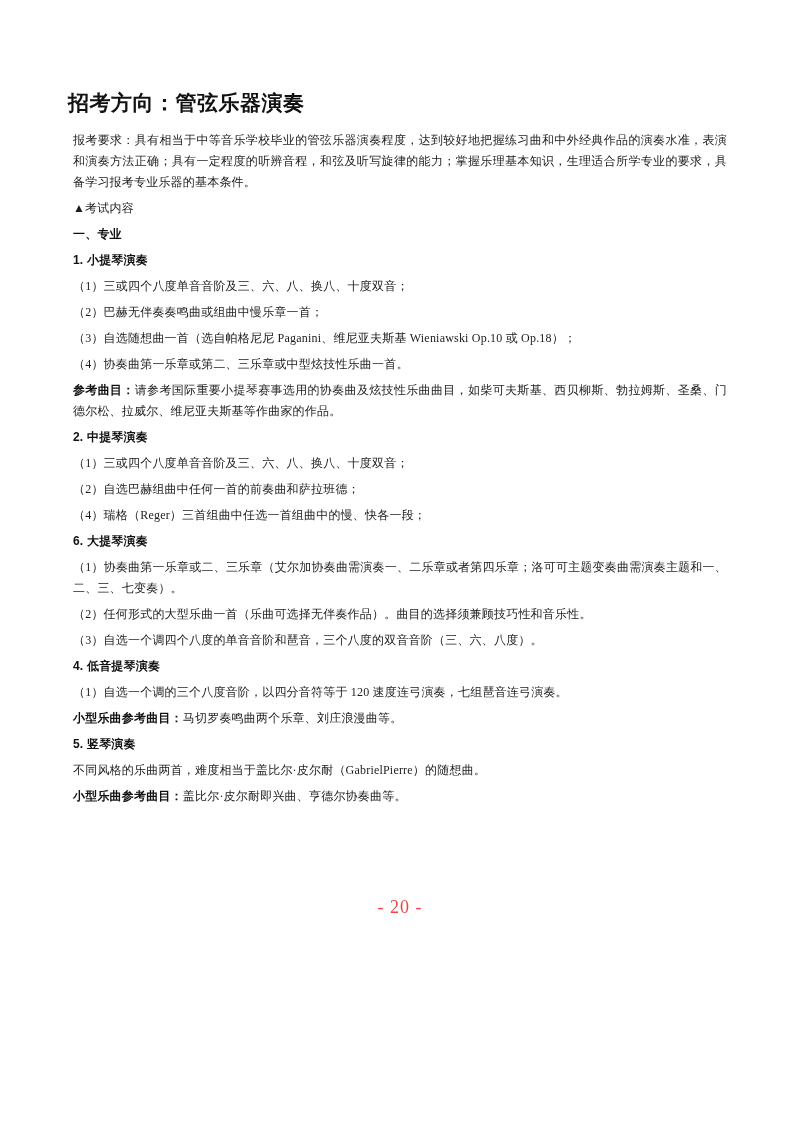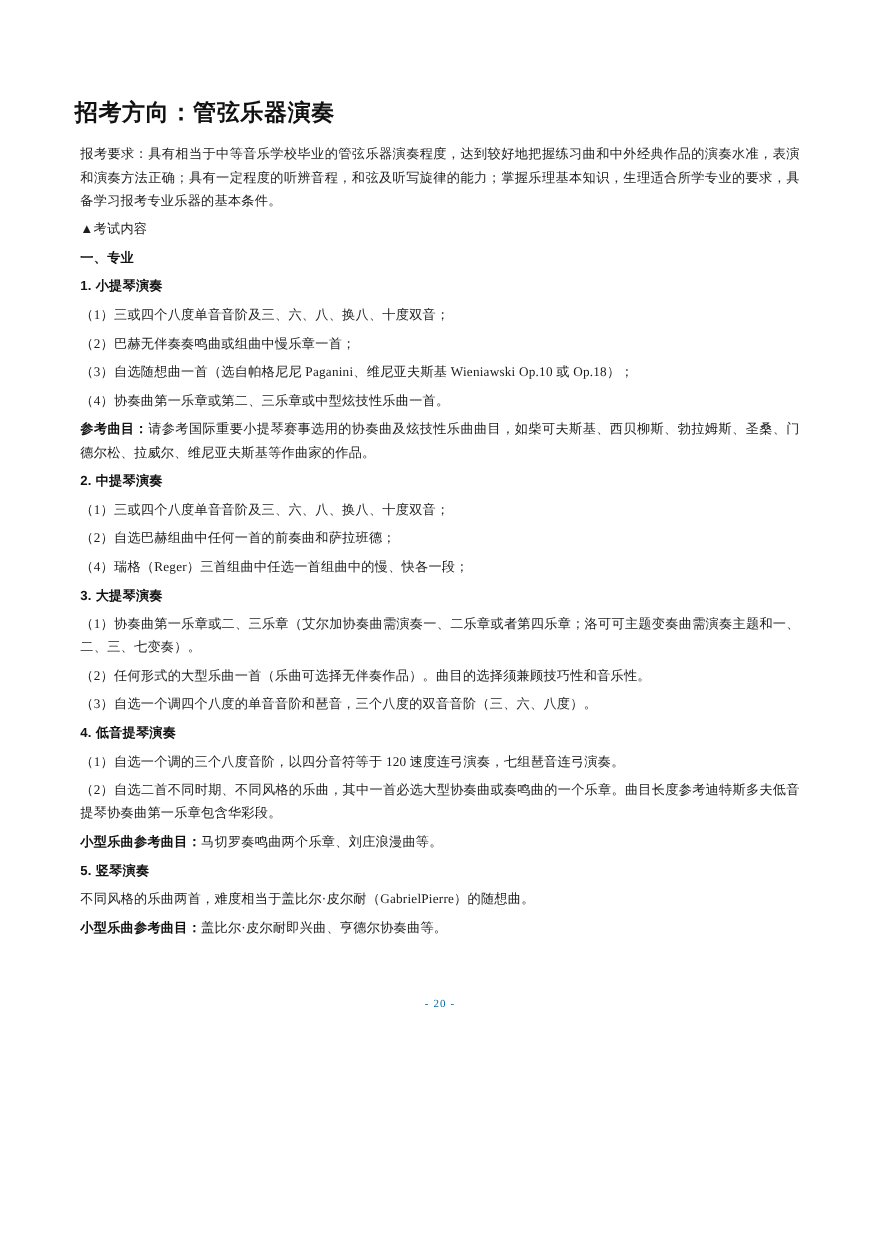--- a/index.html
+++ b/index.html
@@ -51,22 +51,22 @@
     font-family: Liberation Serif, serif;
     font-weight: bold;
     color: #111111;
   }
   .footer {
     position: absolute;
     left: 0;
     right: 0;
     bottom: 16px;
     text-align: center;
-    font-size: 10px;
-    color: #0369a1;
+    font-size: 18px;
+    color: #ef4444;
     letter-spacing: 1px;
   }
 </style>
 </head>
 <body>
 
 <div class="page">
   <div class="content">
 
     <h1 class="title">招考方向：管弦乐器演奏</h1>
@@ -82,28 +82,27 @@
     <p class="line">（2）巴赫无伴奏奏鸣曲或组曲中慢乐章一首；</p>
     <p class="line">（3）自选随想曲一首（选自帕格尼尼 Paganini、维尼亚夫斯基 Wieniawski Op.10 或 Op.18）；</p>
     <p class="line">（4）协奏曲第一乐章或第二、三乐章或中型炫技性乐曲一首。</p>
     <p class="line"><span class="note-label">参考曲目：</span><span>请参考国际重要小提琴赛事选用的协奏曲及炫技性乐曲曲目，如柴可夫斯基、西贝柳斯、勃拉姆斯、圣桑、门德尔松、拉威尔、维尼亚夫斯基等作曲家的作品。</span></p>
 
     <p class="line hb">2. 中提琴演奏</p>
     <p class="line">（1）三或四个八度单音音阶及三、六、八、换八、十度双音；</p>
     <p class="line">（2）自选巴赫组曲中任何一首的前奏曲和萨拉班德；</p>
     <p class="line">（4）瑞格（Reger）三首组曲中任选一首组曲中的慢、快各一段；</p>
 
-    <p class="line hb">3. 大提琴演奏</p>
+    <p class="line hb">6. 大提琴演奏</p>
     <p class="line">（1）协奏曲第一乐章或二、三乐章（艾尔加协奏曲需演奏一、二乐章或者第四乐章；洛可可主题变奏曲需演奏主题和一、二、三、七变奏）。</p>
     <p class="line">（2）任何形式的大型乐曲一首（乐曲可选择无伴奏作品）。曲目的选择须兼顾技巧性和音乐性。</p>
     <p class="line">（3）自选一个调四个八度的单音音阶和琶音，三个八度的双音音阶（三、六、八度）。</p>
 
     <p class="line hb">4. 低音提琴演奏</p>
     <p class="line">（1）自选一个调的三个八度音阶，以四分音符等于 120 速度连弓演奏，七组琶音连弓演奏。</p>
-    <p class="line">（2）自选二首不同时期、不同风格的乐曲，其中一首必选大型协奏曲或奏鸣曲的一个乐章。曲目长度参考迪特斯多夫低音提琴协奏曲第一乐章包含华彩段。</p>
     <p class="line"><span class="note-label">小型乐曲参考曲目：</span><span>马切罗奏鸣曲两个乐章、刘庄浪漫曲等。</span></p>
 
     <p class="line hb">5. 竖琴演奏</p>
     <p class="line">不同风格的乐曲两首，难度相当于盖比尔·皮尔耐（GabrielPierre）的随想曲。</p>
     <p class="line"><span class="note-label">小型乐曲参考曲目：</span><span>盖比尔·皮尔耐即兴曲、亨德尔协奏曲等。</span></p>
 
   </div>
 
   <div class="footer">- 20 -</div>
 </div>

